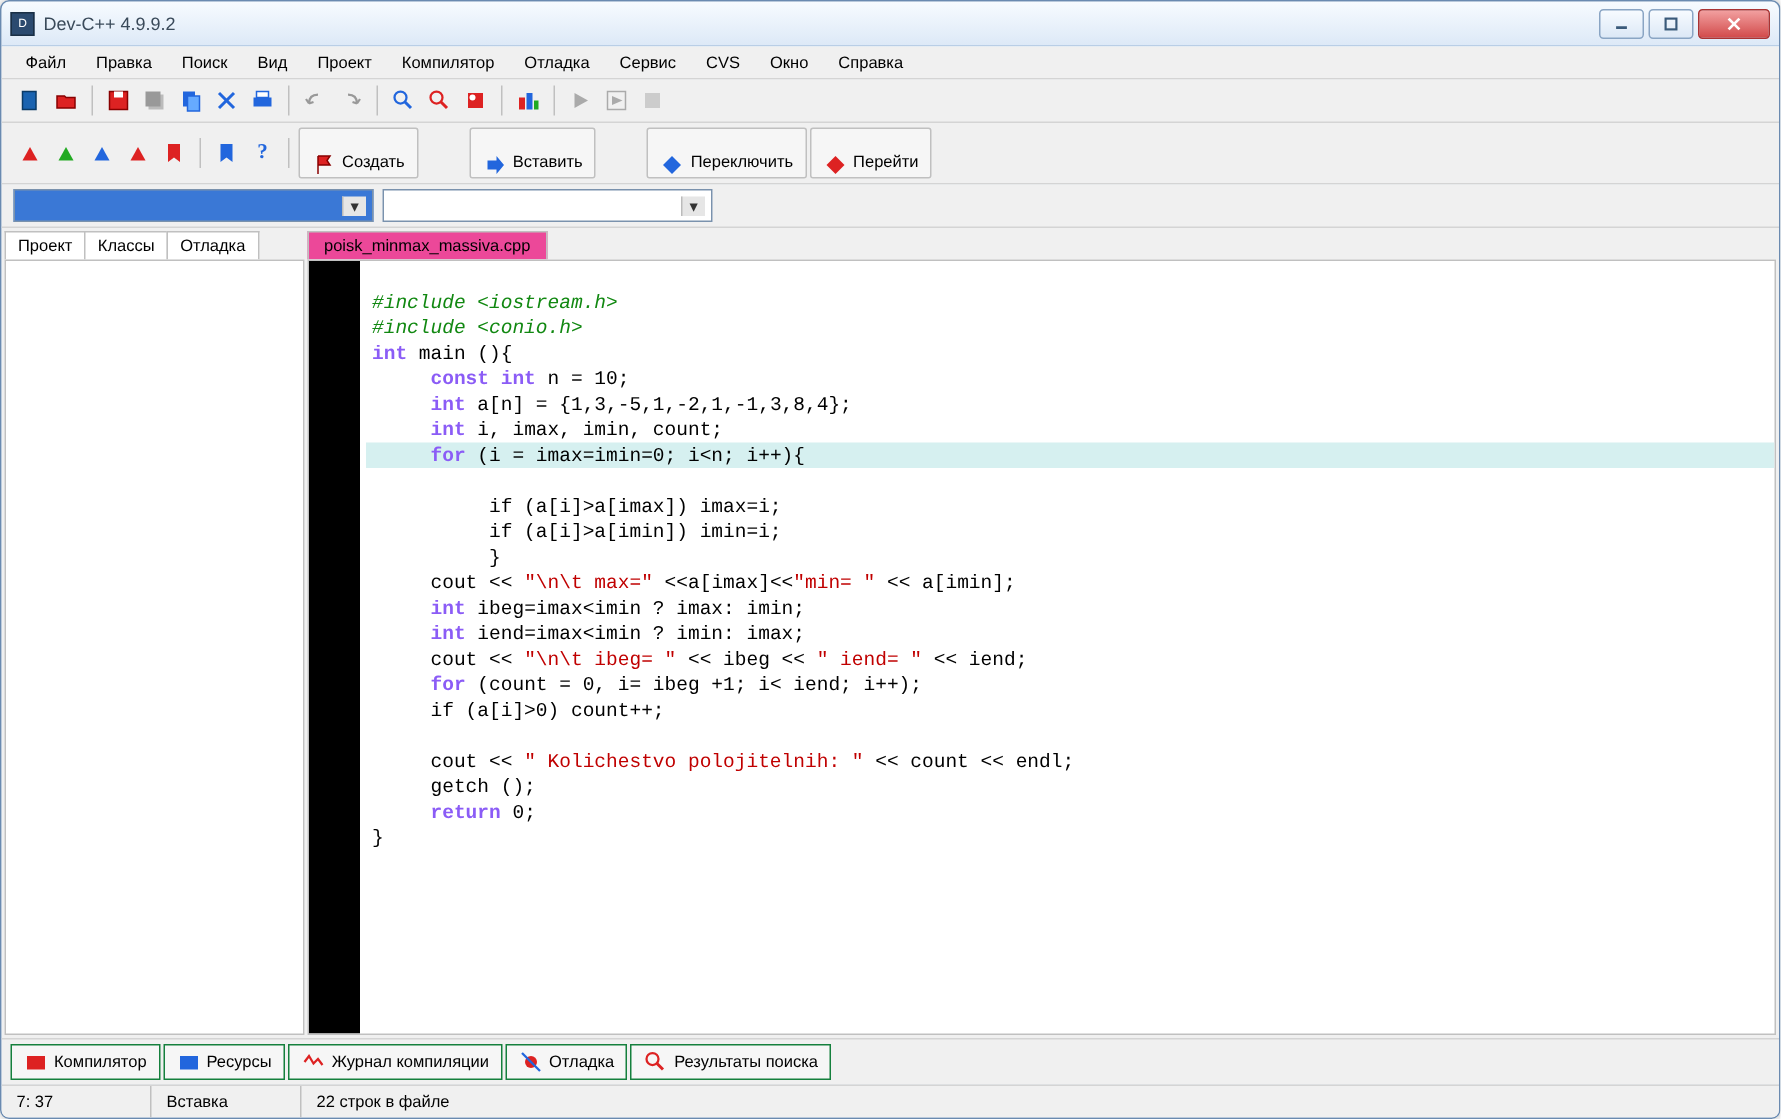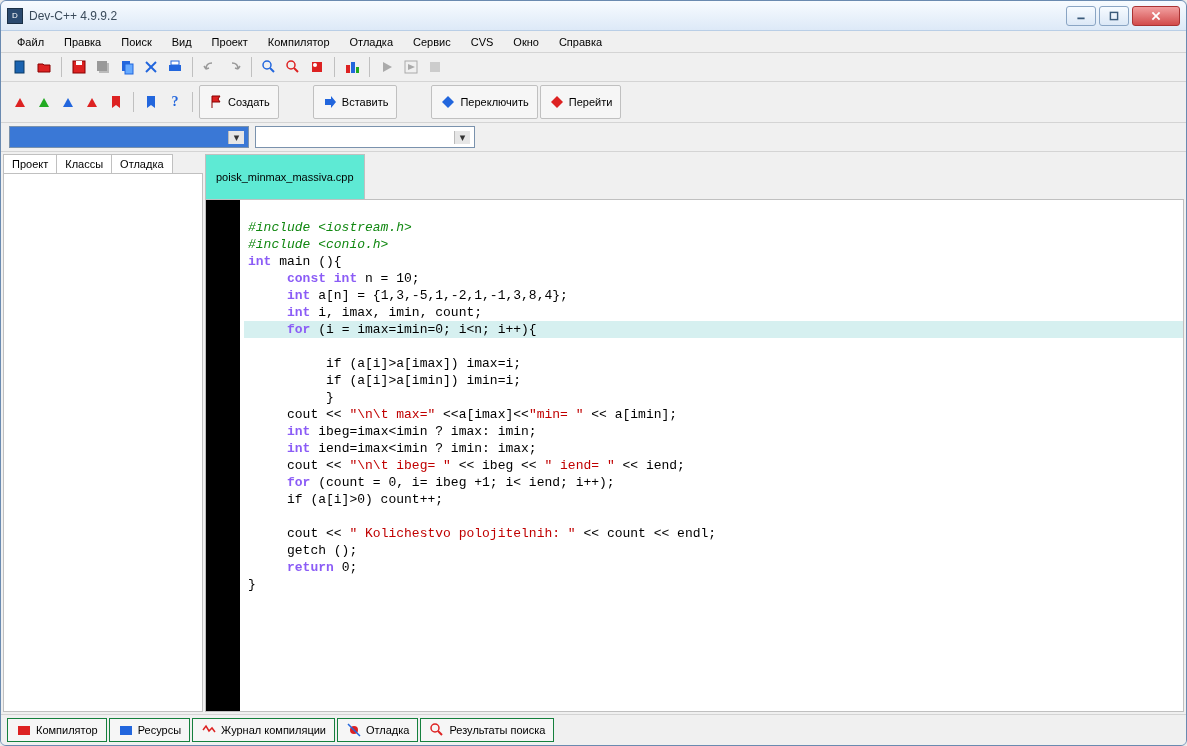--- a/index.html
+++ b/index.html
@@ -50,21 +50,21 @@
     background:#f0f0f0; border-bottom:1px solid #d4d4d4;
     padding:3px 8px; display:flex; align-items:center; gap:2px;
   }
   .tb-btn {
     width:22px; height:22px; border:1px solid transparent; border-radius:2px;
     display:flex;align-items:center;justify-content:center;
   }
   .tb-sep { width:1px; height:20px; background:#c0c0c0; margin:0 4px; }
   .tb-lbl-btn {
     height:22px; padding:16px 8px; border:1px solid #c0c0c0; background:#f6f6f6;
-    display:flex;align-items:center;gap:4px; border-radius:2px;
+    display:flex;align-items:flex-start;gap:4px; border-radius:2px;
   }
 
   
   .comborow { display:flex; gap:6px; padding:3px 8px; background:#f0f0f0; border-bottom:1px solid #d4d4d4;}
   .combo {
     height:22px; border:1px solid #7a92ad; background:#fff;
     display:flex; align-items:center; padding:0 4px;
   }
   .combo.selected { background:#3a78d6; }
   .combo .cb-text { flex:1; color:#fff; }
@@ -82,22 +82,22 @@
   .lp-tabs { display:flex; }
   .lp-tab {
     padding:3px 8px; border:1px solid #c0c0c0; border-bottom:none; background:#fff;
     font-size:11px; margin-right:-1px;
   }
   .lp-body { flex:1; background:#fff; border:1px solid #c0c0c0; }
 
   .rightpane { flex:1; display:flex; flex-direction:column; }
   .filetabs { display:flex; }
   .filetab {
-    padding:16px 10px; border:1px solid #c0c0c0; border-bottom:none;
-    background:#5eead4; font-size:11px;
+    padding:3px 10px; border:1px solid #c0c0c0; border-bottom:none;
+    background:#ec4899; font-size:11px;
   }
   .editor {
     flex:1; background:#fff; border:1px solid #c0c0c0;
     display:flex; overflow:hidden;
   }
   .gutter { width:34px; background:#000; }
   .code {
     flex:1; font-family:"Courier New",monospace; font-size:13px; line-height:17px;
     padding:2px 0 0 4px; white-space:pre; overflow:auto;
     position:relative;
@@ -410,14 +410,19 @@
     </div>
     <div class="bt-tab">
       <svg class="ic" viewBox="0 0 16 16">
           <circle cx="6" cy="6" r="4" fill="none" stroke="#d22" stroke-width="1.5"></circle>
           <line x1="9" y1="9" x2="13" y2="13" stroke="#d22" stroke-width="2"></line>
         </svg>
       <span>Результаты поиска</span>
     </div>
   </div>
 
+  <div class="statusbar">
+    <div class="sb-cell">7: 37</div>
+    <div class="sb-cell">Вставка</div>
+    <div class="sb-cell">22 строк в файле</div>
+  </div>
 
 </div>
 
 </body></html>

